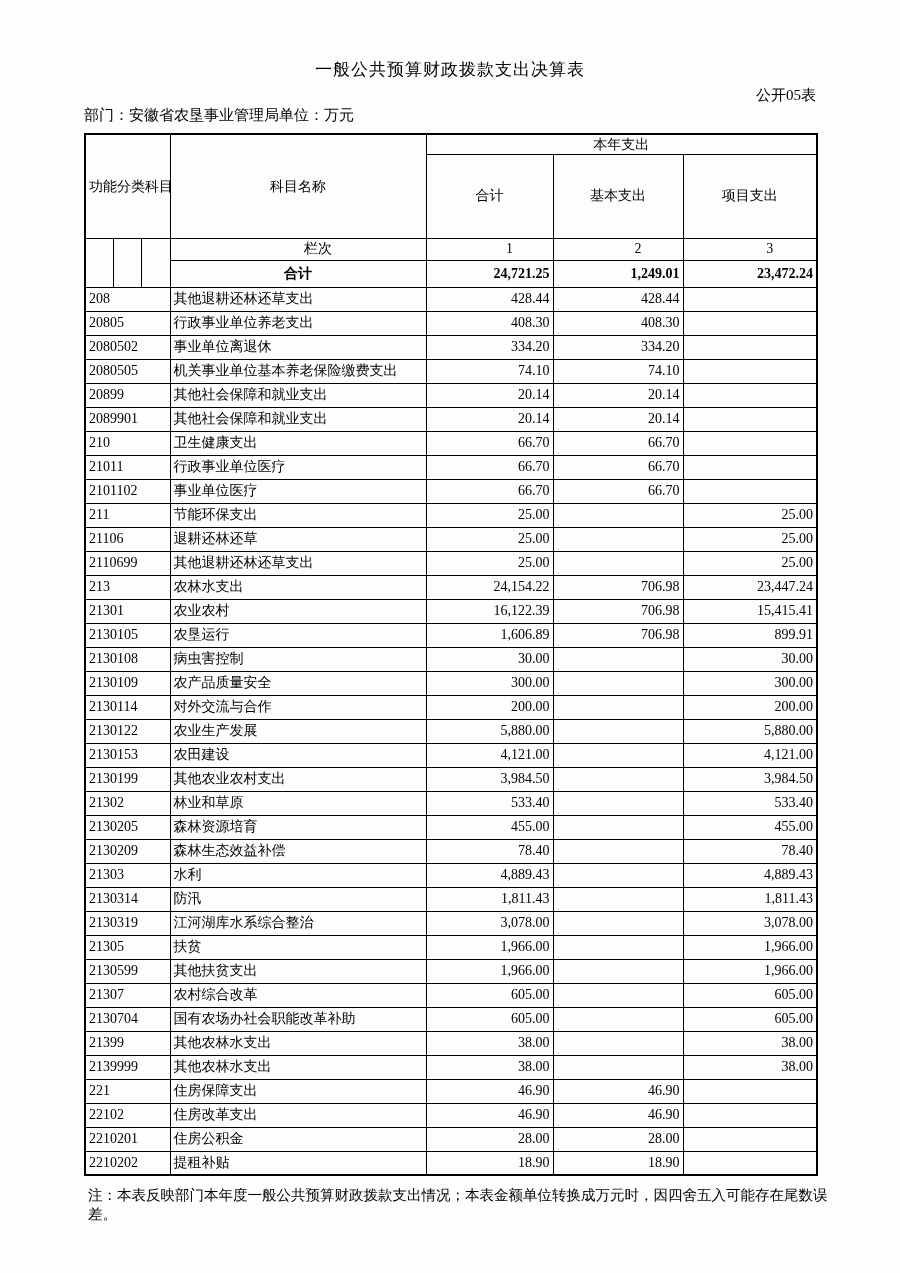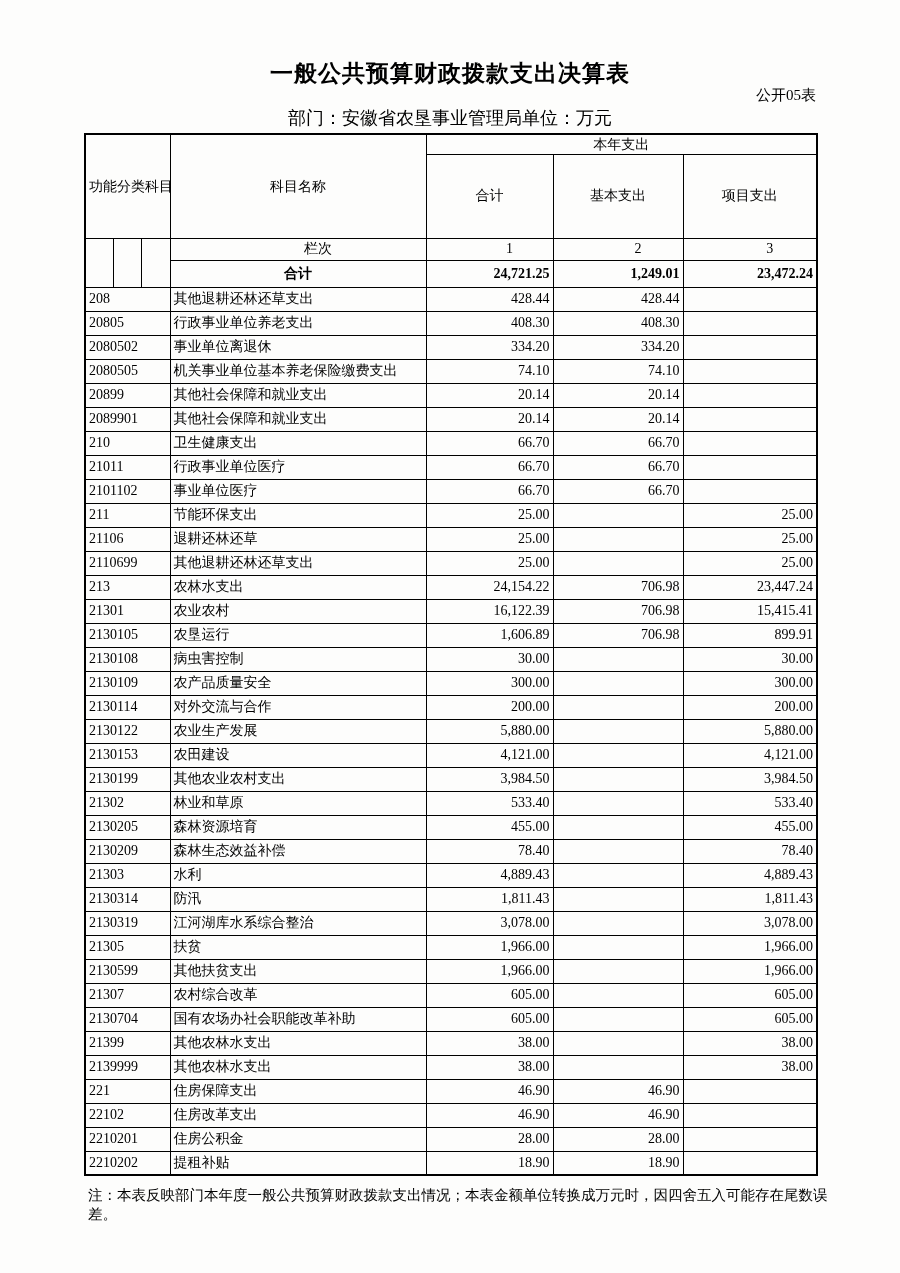--- a/index.html
+++ b/index.html
@@ -11,36 +11,36 @@
     margin: 0 auto;
     background: #fdfdfc;
     color: #000;
     font-family: "Liberation Serif", "DejaVu Serif", serif;
     overflow: hidden;
   }
   .title {
     position: absolute;
     top: 58px; left: 0; width: 100%;
     text-align: center;
-    font-size: 23px;
-    font-weight: bold;
+    font-size: 17px;
+    font-weight: normal;
     font-family: "Liberation Sans", "DejaVu Sans", sans-serif;
     letter-spacing: 1px;
   }
   .form-code {
     position: absolute;
     top: 86px; right: 84px;
     font-size: 15px;
   }
   .meta-row {
     position: absolute;
     top: 106px; left: 84px; right: 84px;
     display: flex;
-    justify-content: center;
-    font-size: 18px;
+    justify-content: flex-start;
+    font-size: 15px;
   }
   table.budget {
     position: absolute;
     top: 133px; left: 84px;
     width: 732px;
     border-collapse: collapse;
     table-layout: fixed;
     font-size: 14px;
     border: 2px solid #000;
   }

